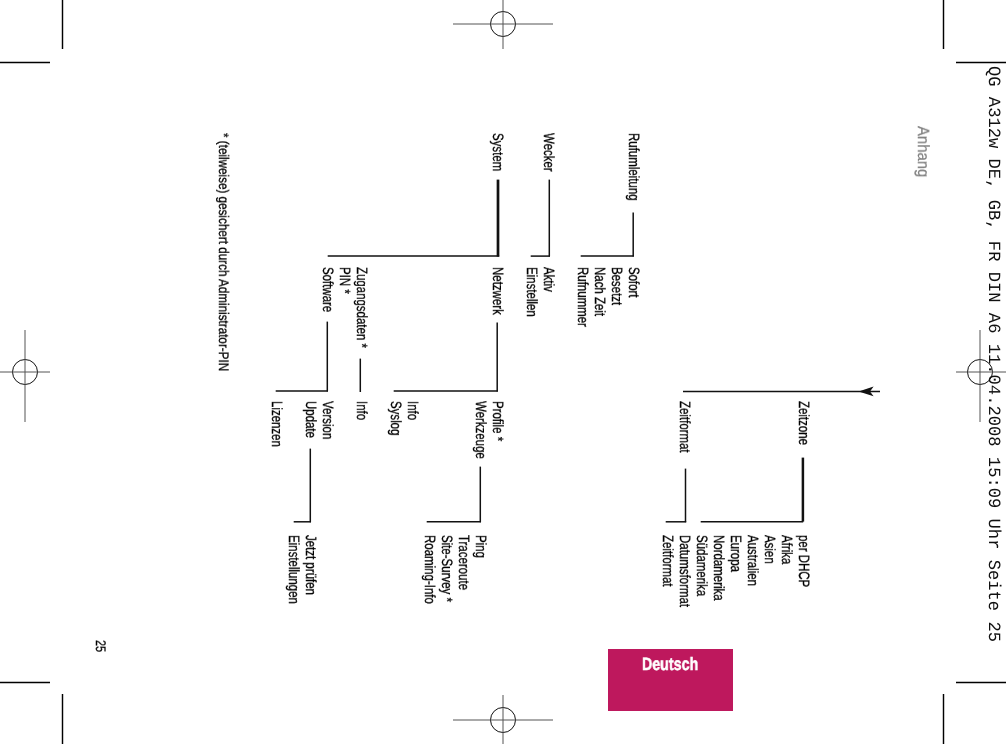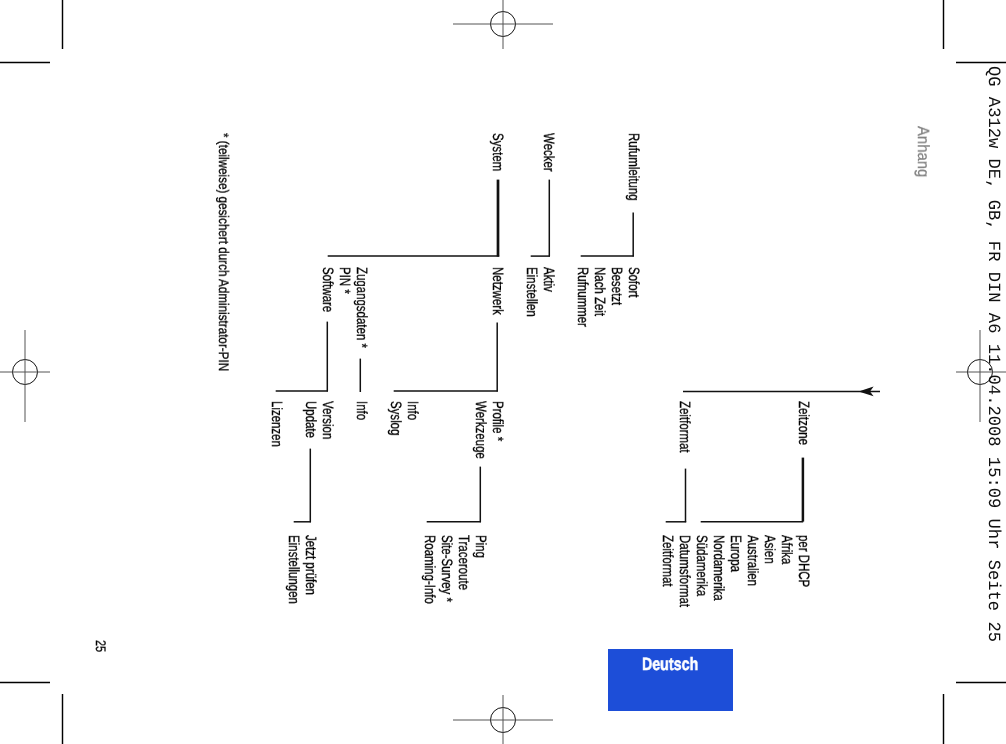--- a/index.html
+++ b/index.html
@@ -10,21 +10,21 @@
   .rot{position:absolute;transform-origin:0 0;transform:rotate(90deg);white-space:nowrap;will-change:transform;}
   .node{font-size:15px;line-height:15px;color:#000;-webkit-text-stroke:0.3px #000;
         transform:rotate(90deg) scaleX(0.765);}
   .runhead{font-size:16.3px;line-height:16.3px;color:#7f7f7f;-webkit-text-stroke:0.25px #7f7f7f;
         transform:rotate(90deg) scaleX(0.915);}
   .pagenum{font-size:14px;line-height:14px;color:#000;-webkit-text-stroke:0.25px #000;
         transform:rotate(90deg) scaleX(0.78);}
   .footnote{font-size:14px;line-height:14px;color:#000;-webkit-text-stroke:0.28px #000;
         transform:rotate(90deg) scaleX(0.834);}
   .prnhdr{font-family:"Liberation Mono",monospace;font-size:17.15px;line-height:17.15px;color:#111;}
-  #langtab{position:absolute;background:#1d4ed8;}
+  #langtab{position:absolute;background:#be185d;}
   #langtab .lbl{position:absolute;font-weight:bold;color:#ffffff;white-space:nowrap;
         -webkit-text-stroke:0.55px #ffffff;transform-origin:0 0;will-change:transform;}
 </style>
 </head>
 <body>
 
 <div id="sheet">
 
   <svg class="marks" viewBox="0 0 1006 744">
     <g stroke="#000" stroke-width="1.45">

